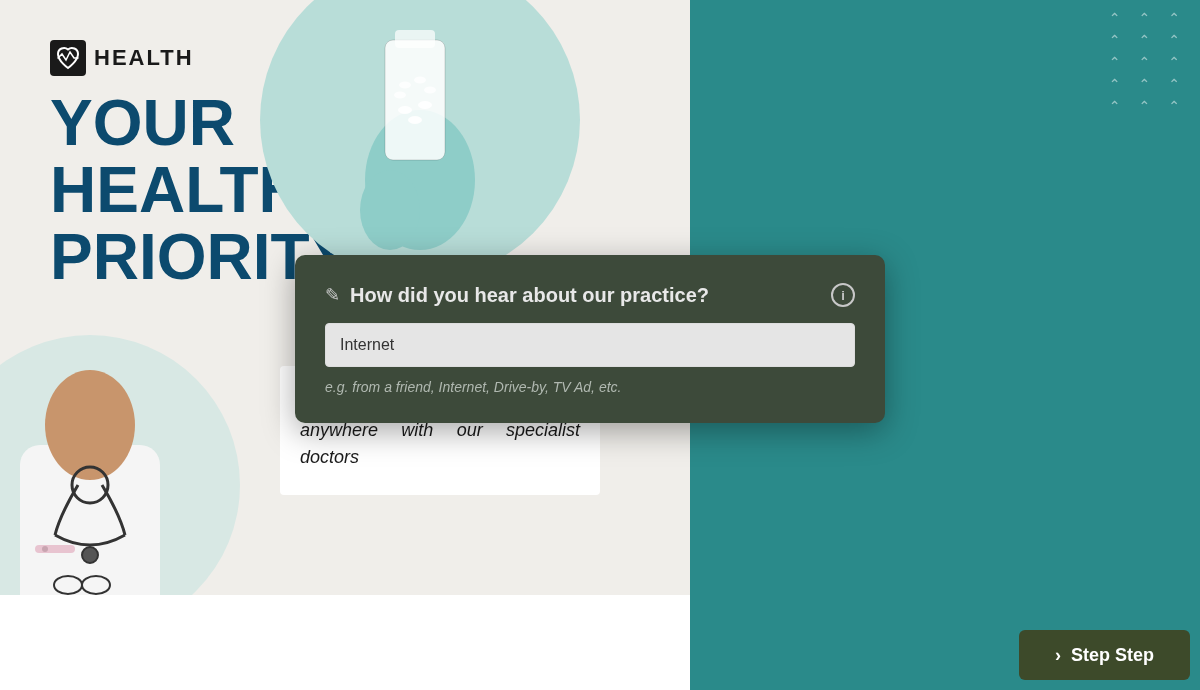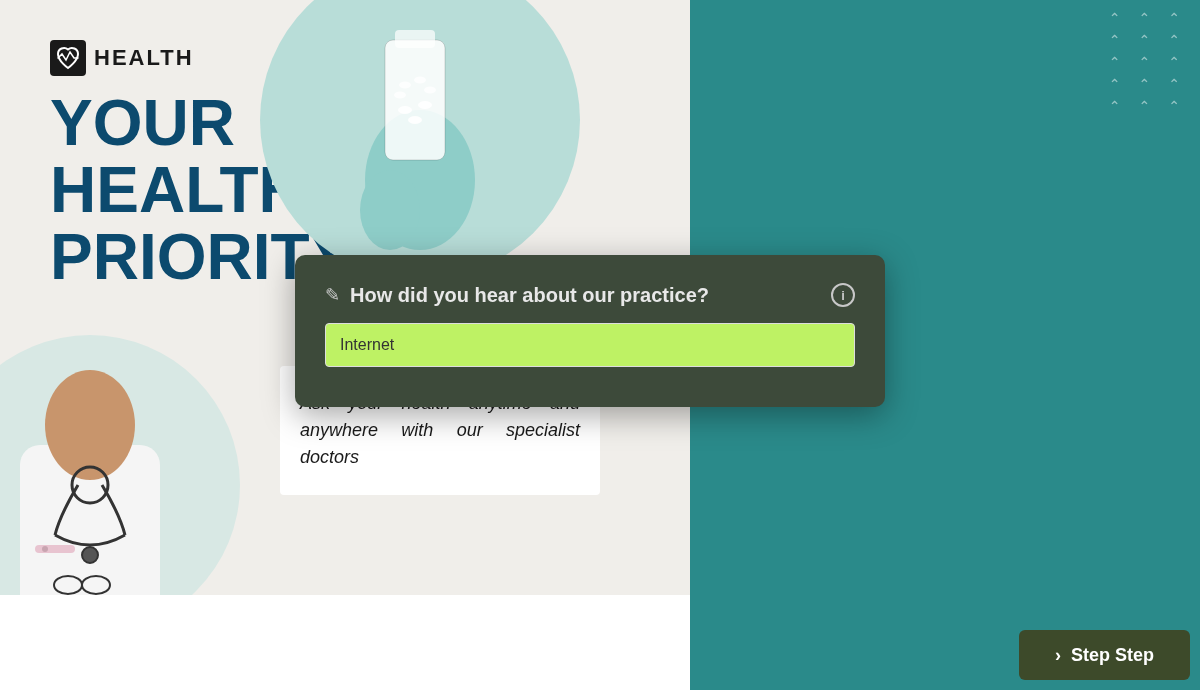--- a/index.html
+++ b/index.html
@@ -199,21 +199,21 @@
       color: #c8c8c8;
       font-size: 13px;
       font-weight: bold;
       cursor: pointer;
       flex-shrink: 0;
     }
 
     .modal-input {
       width: 100%;
       padding: 12px 14px;
-      background: #bef264;
+      background: #e5e5e5;
       border: 1px solid #ddd;
       border-radius: 4px;
       font-size: 16px;
       color: #333;
       margin-bottom: 12px;
       outline: none;
     }
 
     .modal-hint {
       font-size: 14px;
@@ -394,13 +394,14 @@
 
 <div class="modal-card">
   <div class="modal-header">
     <div class="modal-title-group">
       <span class="edit-icon">✎</span>
       <span class="modal-title">How did you hear about our practice?</span>
     </div>
     <div class="info-icon">i</div>
   </div>
   <input class="modal-input" type="text" value="Internet" style="">
+  <p class="modal-hint">e.g. from a friend, Internet, Drive-by, TV Ad, etc.</p>
 </div>
 
 </body></html>

